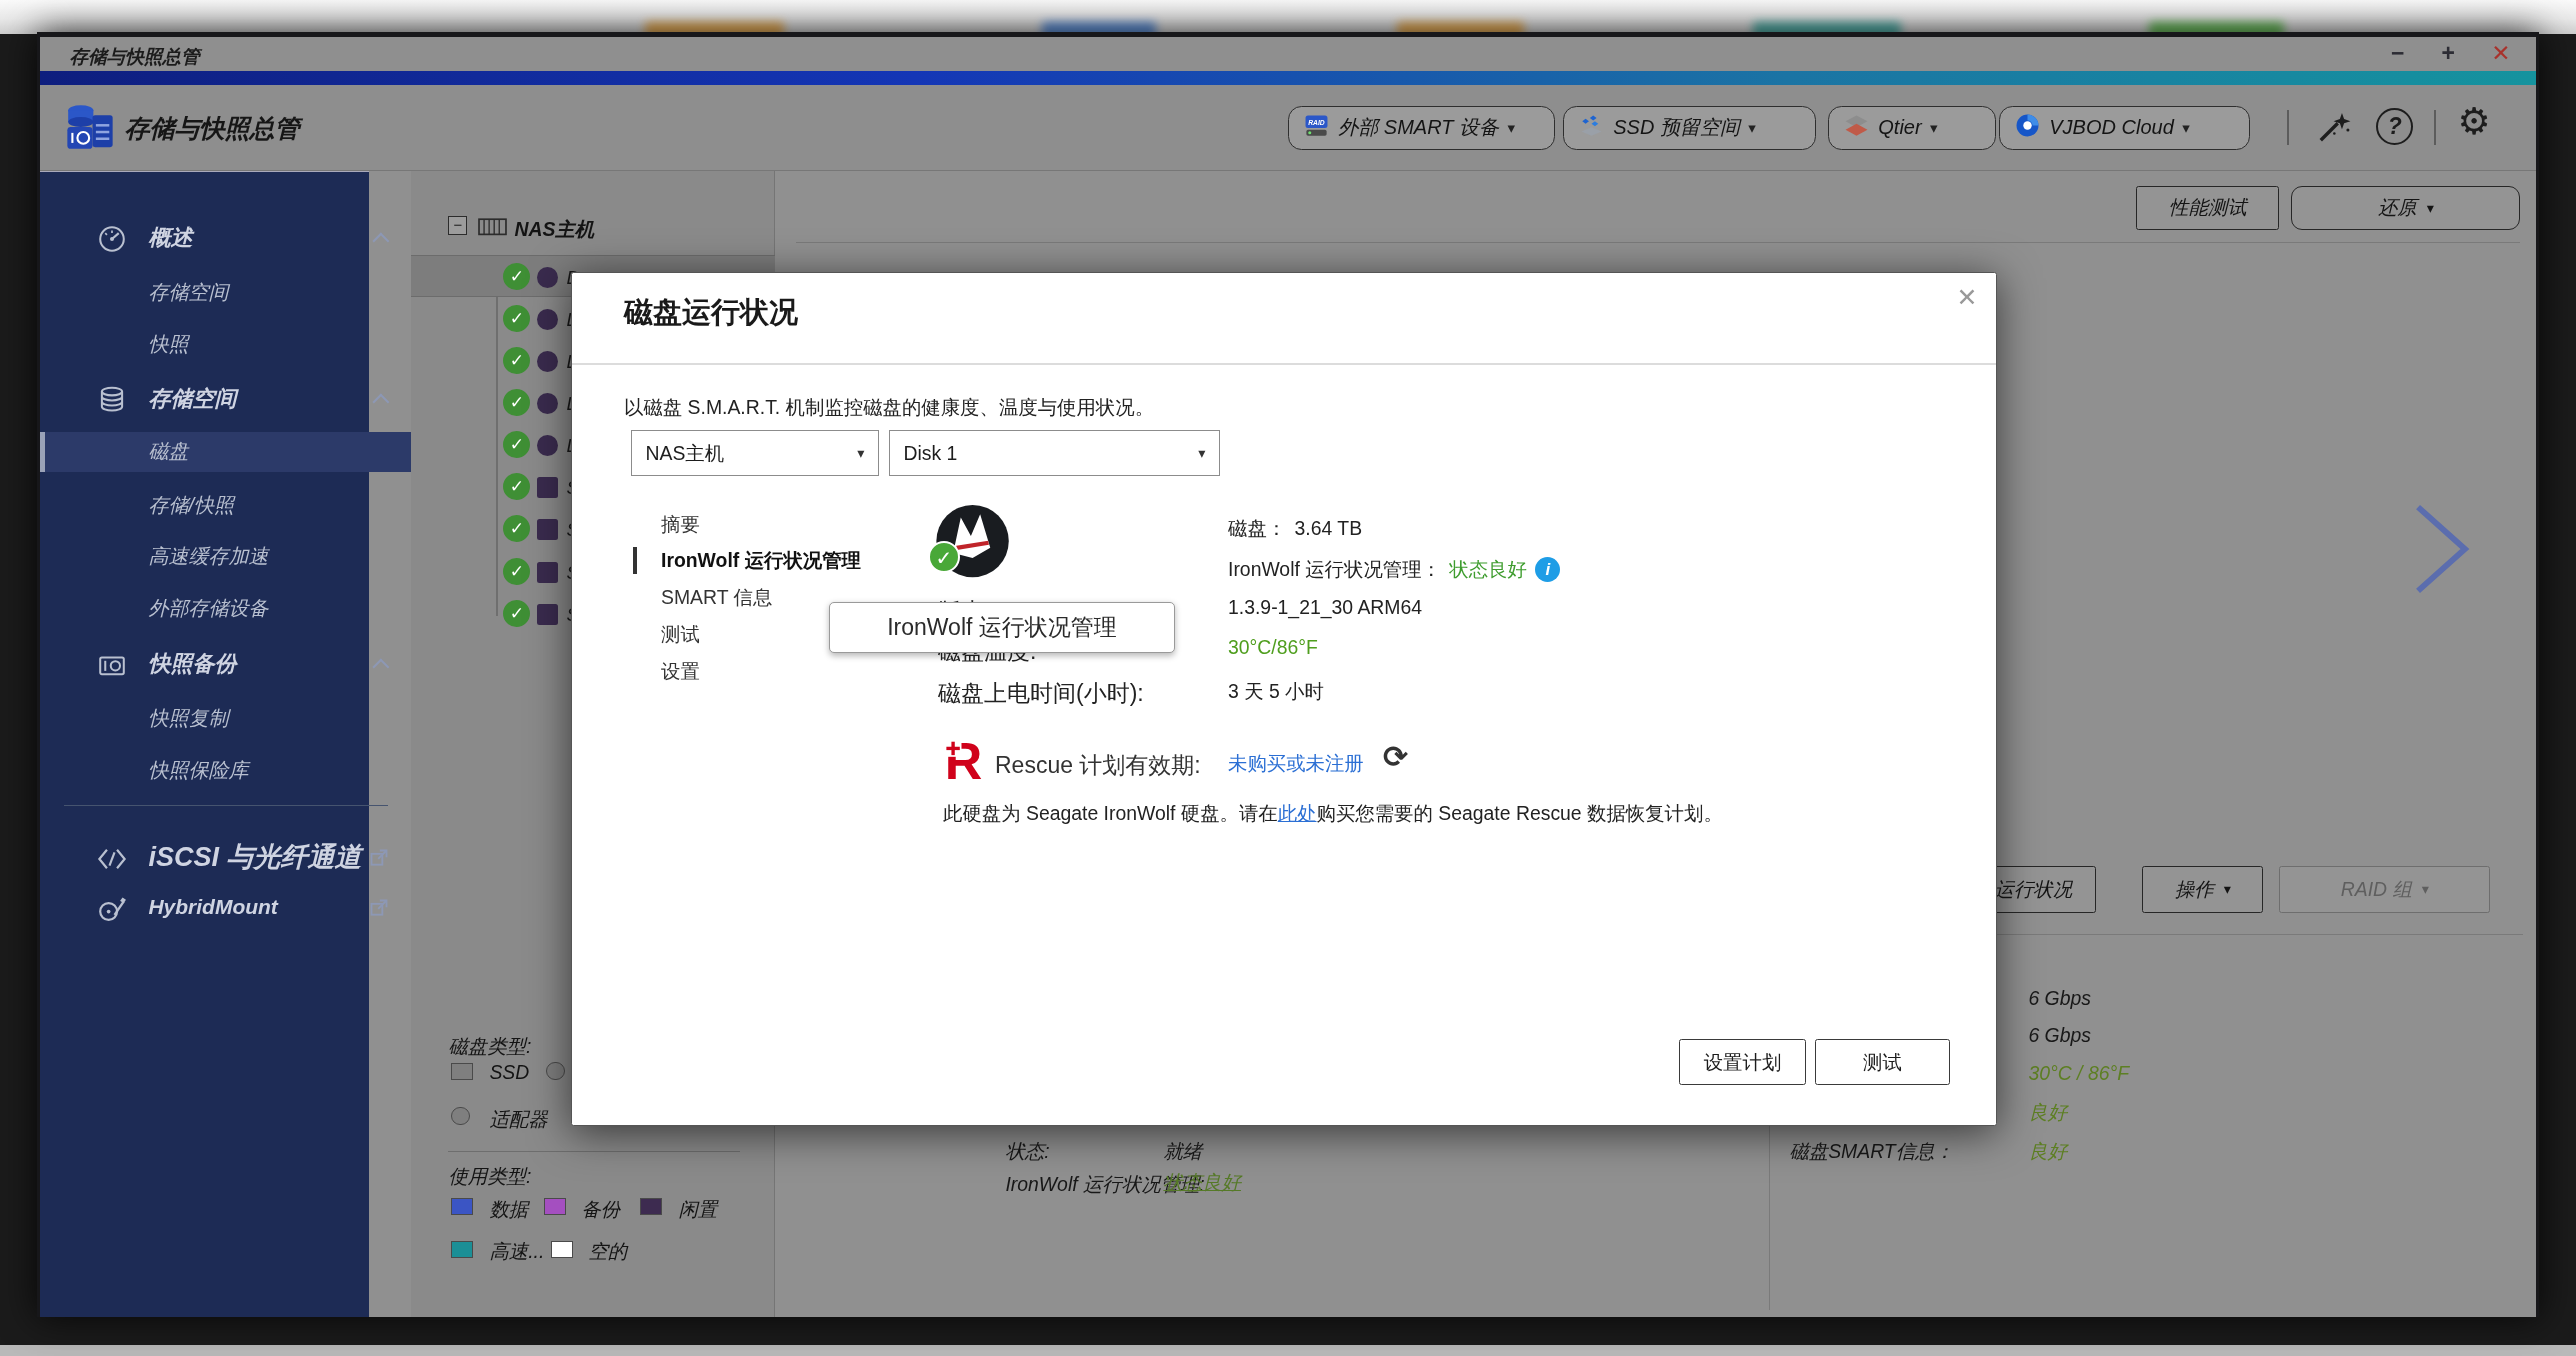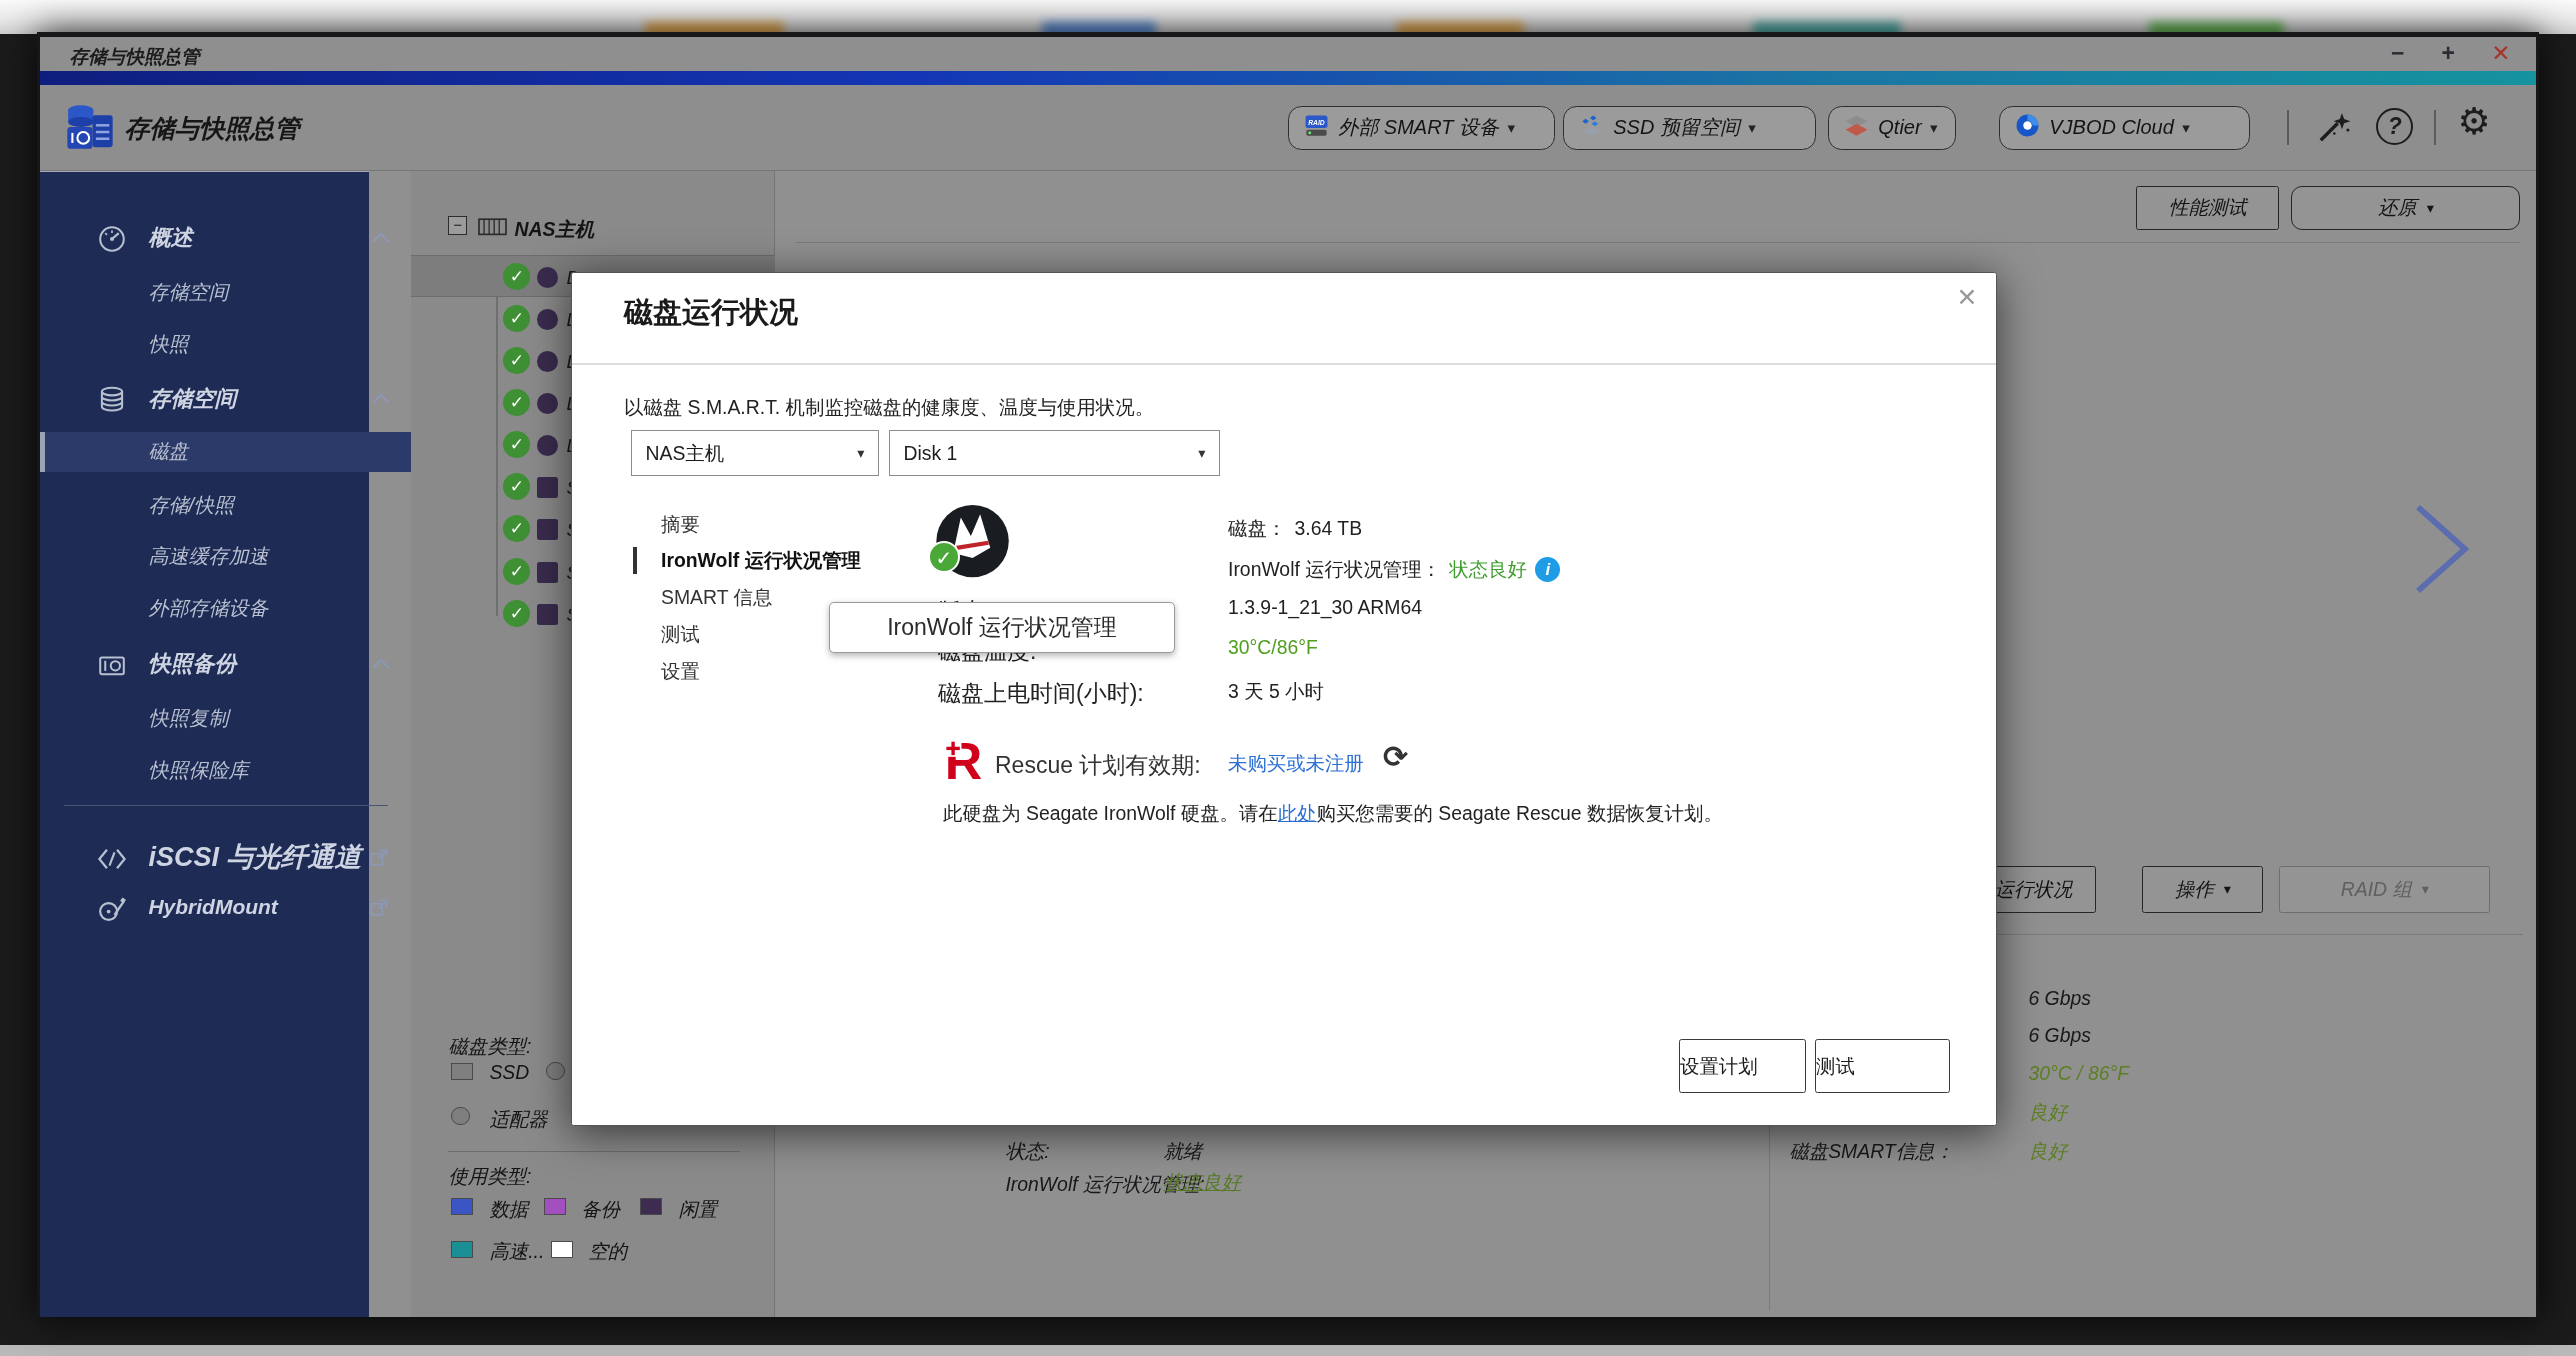--- a/index.html
+++ b/index.html
@@ -79,21 +79,21 @@
   .mnav { position:absolute; left:89px; font-size:19.4px; color:#333; height:27px; line-height:27px; }
   .mnav.sel { font-weight:bold; color:#111; }
   .mnav-bar { position:absolute; left:61px; width:4.2px; height:27px; background:#333; }
   .mlabel { position:absolute; left:366px; font-size:23px; color:#222; }
   .mval { position:absolute; left:656px; font-size:19.4px; color:#222; display:flex; align-items:center; gap:8.4px; }
   .mgreen { color:#3f9d2f; }
   .mblue { color:#2b6fd4; }
   .info-ic { display:inline-block; width:25px; height:25px; border-radius:50%; background:#1e9de6; color:#fff; font-size:17px; font-weight:bold; font-style:italic; text-align:center; line-height:25px; }
   .tooltip { position:absolute; left:257px; top:329px; width:346px; height:51px; background:#fff; border:1.7px solid #9a9a9a; border-radius:5px; box-shadow:0 2.5px 6.7px rgba(0,0,0,.28); display:flex; align-items:center; justify-content:center; font-size:23px; color:#2b2b2b; }
   .m-note { position:absolute; left:371px; top:527px; font-size:19.4px; color:#222; }
-  .mbtn { position:absolute; top:766px; height:54px; background:#fff; border:1.7px solid #3a3a3a; border-radius:2.5px; display:flex; align-items:center; font-size:19.4px; color:#1c1c1c; cursor:pointer; }
+  .mbtn { position:absolute; top:766px; height:46px; background:#fff; border:1.7px solid #3a3a3a; border-radius:2.5px; display:flex; align-items:center; justify-content:center; font-size:19.4px; color:#1c1c1c; cursor:pointer; }
   .refresh { position:absolute; left:811px; top:466px; font-size:30px; font-weight:bold; color:#333; }
   .logo-badge { position:absolute; left:-5px; top:42px; width:32px; height:32px; border-radius:50%; background:#49a838; border:2.5px solid #fff; color:#fff; text-align:center; line-height:30px; font-size:20px; font-weight:bold; }
 </style>
 </head>
 <body>
 
 <div class="desktop">
   <div class="top-strip">
     <div class="frag" style="left:645px;width:139px;background:#e8a33d;"></div>
     <div class="frag" style="left:1042px;width:114px;background:#4a84d8;"></div>
@@ -150,21 +150,21 @@
             <svg width="27" height="27" viewBox="0 0 32 32">
               <polygon points="16,18 28,23 16,28 4,23" fill="#9aa0a8"></polygon>
               <polygon points="9,8 13,11 9,14 5,11" fill="#1e64d0"></polygon>
               <polygon points="18,4 22,7 18,10 14,7" fill="#1e64d0"></polygon>
               <polygon points="20,11 24,14 20,17 16,14" fill="#2b7de0"></polygon>
             </svg>
           </span>
           <span>SSD 预留空间</span>
           <span class="caret">▾</span>
         </div>
-        <div class="pill" style="left:1788px;width:128px;">
+        <div class="pill" style="left:1788px;width:168px;">
           <span>
             <svg width="27" height="27" viewBox="0 0 32 32">
               <polygon points="16,4 29,11 16,18 3,11" fill="#8d8d8d"></polygon>
               <polygon points="16,14 29,21 16,28 3,21" fill="#c05a48"></polygon>
             </svg>
           </span>
           <span>Qtier</span>
           <span class="caret">▾</span>
         </div>
         <div class="pill" style="left:1959px;width:251px;">

